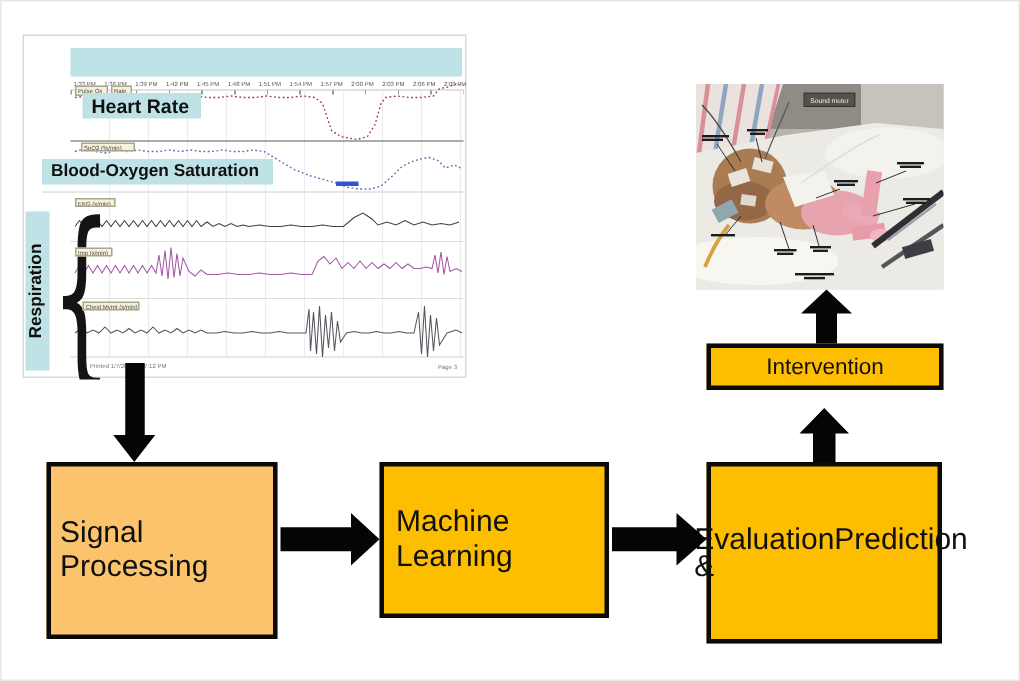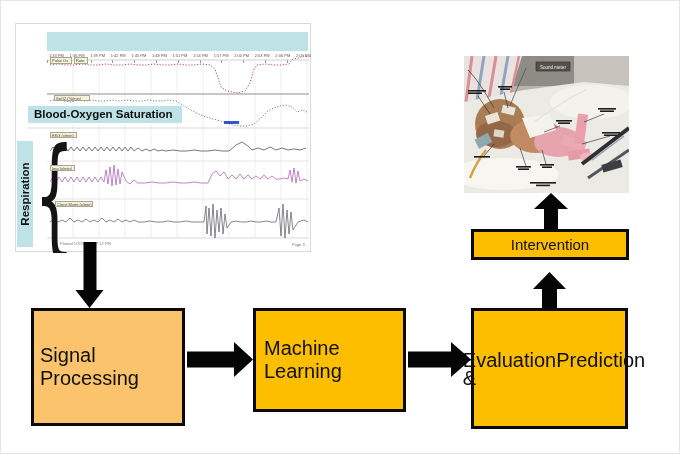--- a/index.html
+++ b/index.html
@@ -112,20 +112,21 @@
       <text transform="translate(18,216) scale(0.5,1)" font-size="128" font-family="DejaVu Sans, sans-serif" fill="#141414">{</text>
     </svg>
 
     <div class="lbox" style="left:34px;top:33px;width:22px;height:7px;">Pulse Ox</div>
     <div class="lbox" style="left:58px;top:33px;width:14px;height:7px;">Rate</div>
     <div class="lbox" style="left:38px;top:71px;width:36px;height:6px;">SpO2 (%/min)</div>
     <div class="lbox" style="left:34px;top:108px;width:27px;height:6px;">EKG (x/min)</div>
     <div class="lbox" style="left:34px;top:141px;width:25px;height:6px;">Imp (x/min)</div>
     <div class="lbox" style="left:39px;top:177px;width:38px;height:6px;">Chest Mvmt (x/min)</div>
 
+    <div class="hl hr-label">Heart Rate</div>
     <div class="hl spo2-label">Blood-Oxygen Saturation</div>
     <div class="abs resp-strip">
       <span>Respiration</span>
     </div>
 
     <div class="abs linksmudge"></div>
 
     <div class="chart-footer" style="left:44px;top:217px;">Printed 1/7/2004 3:47:12 PM</div>
     <div class="chart-footer" style="left:276px;top:218px;">Page 3</div>
   </div>

